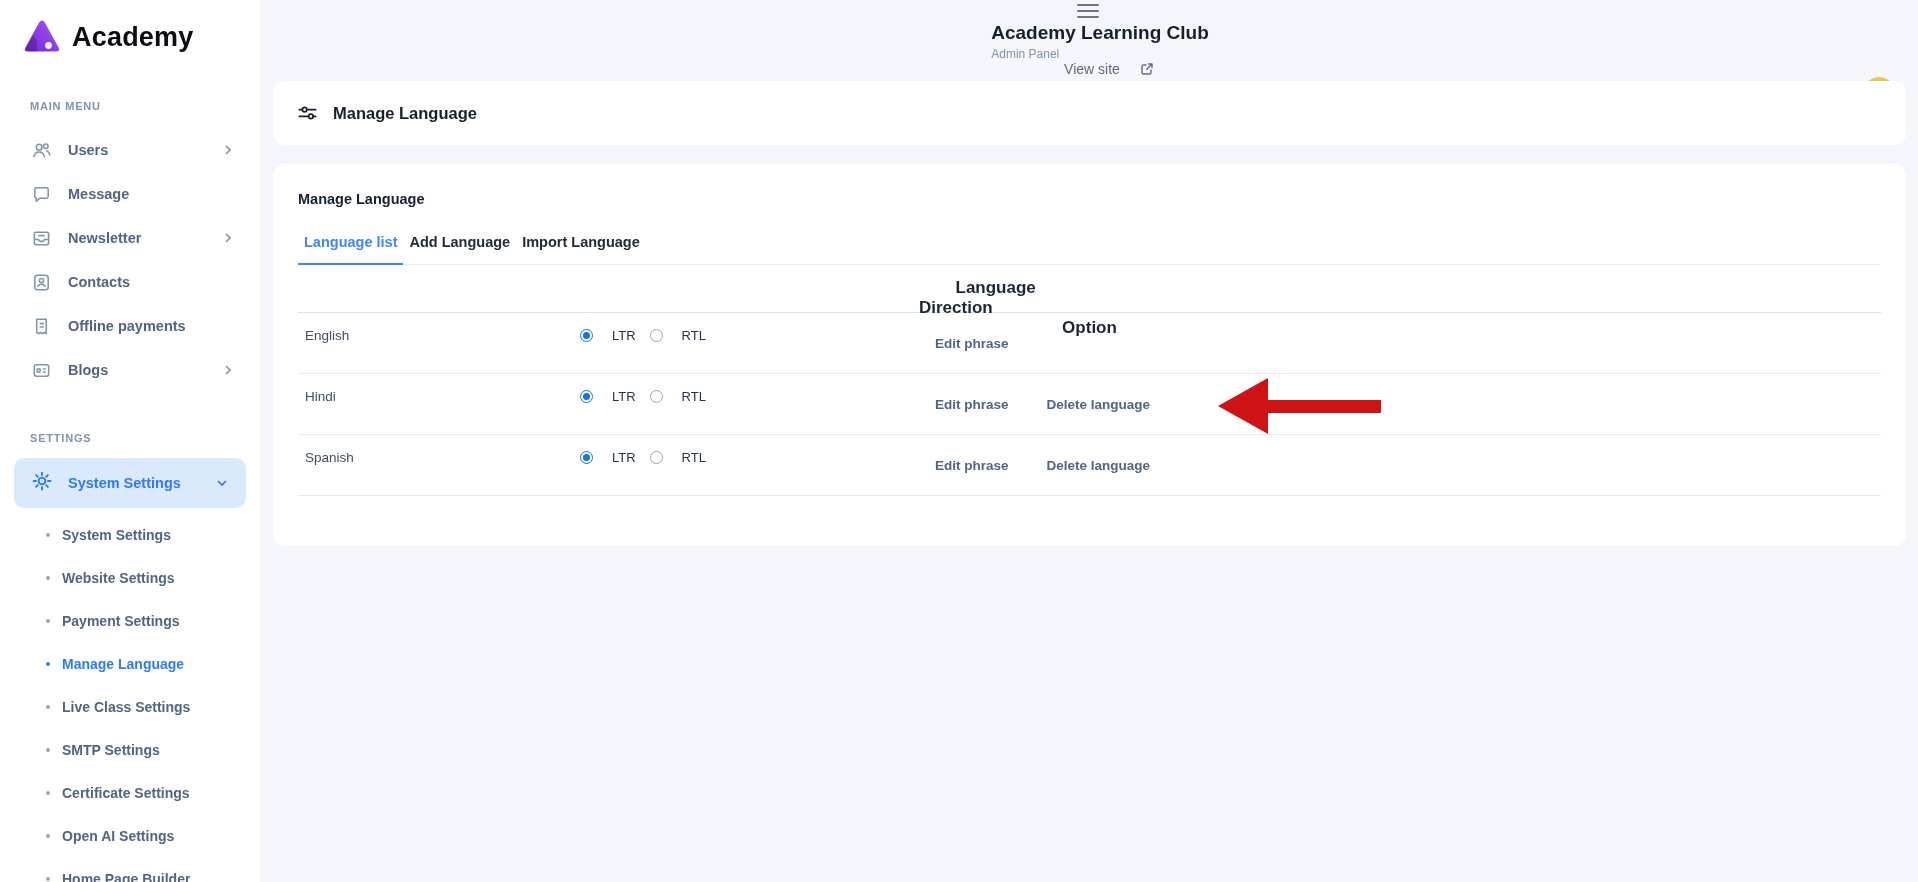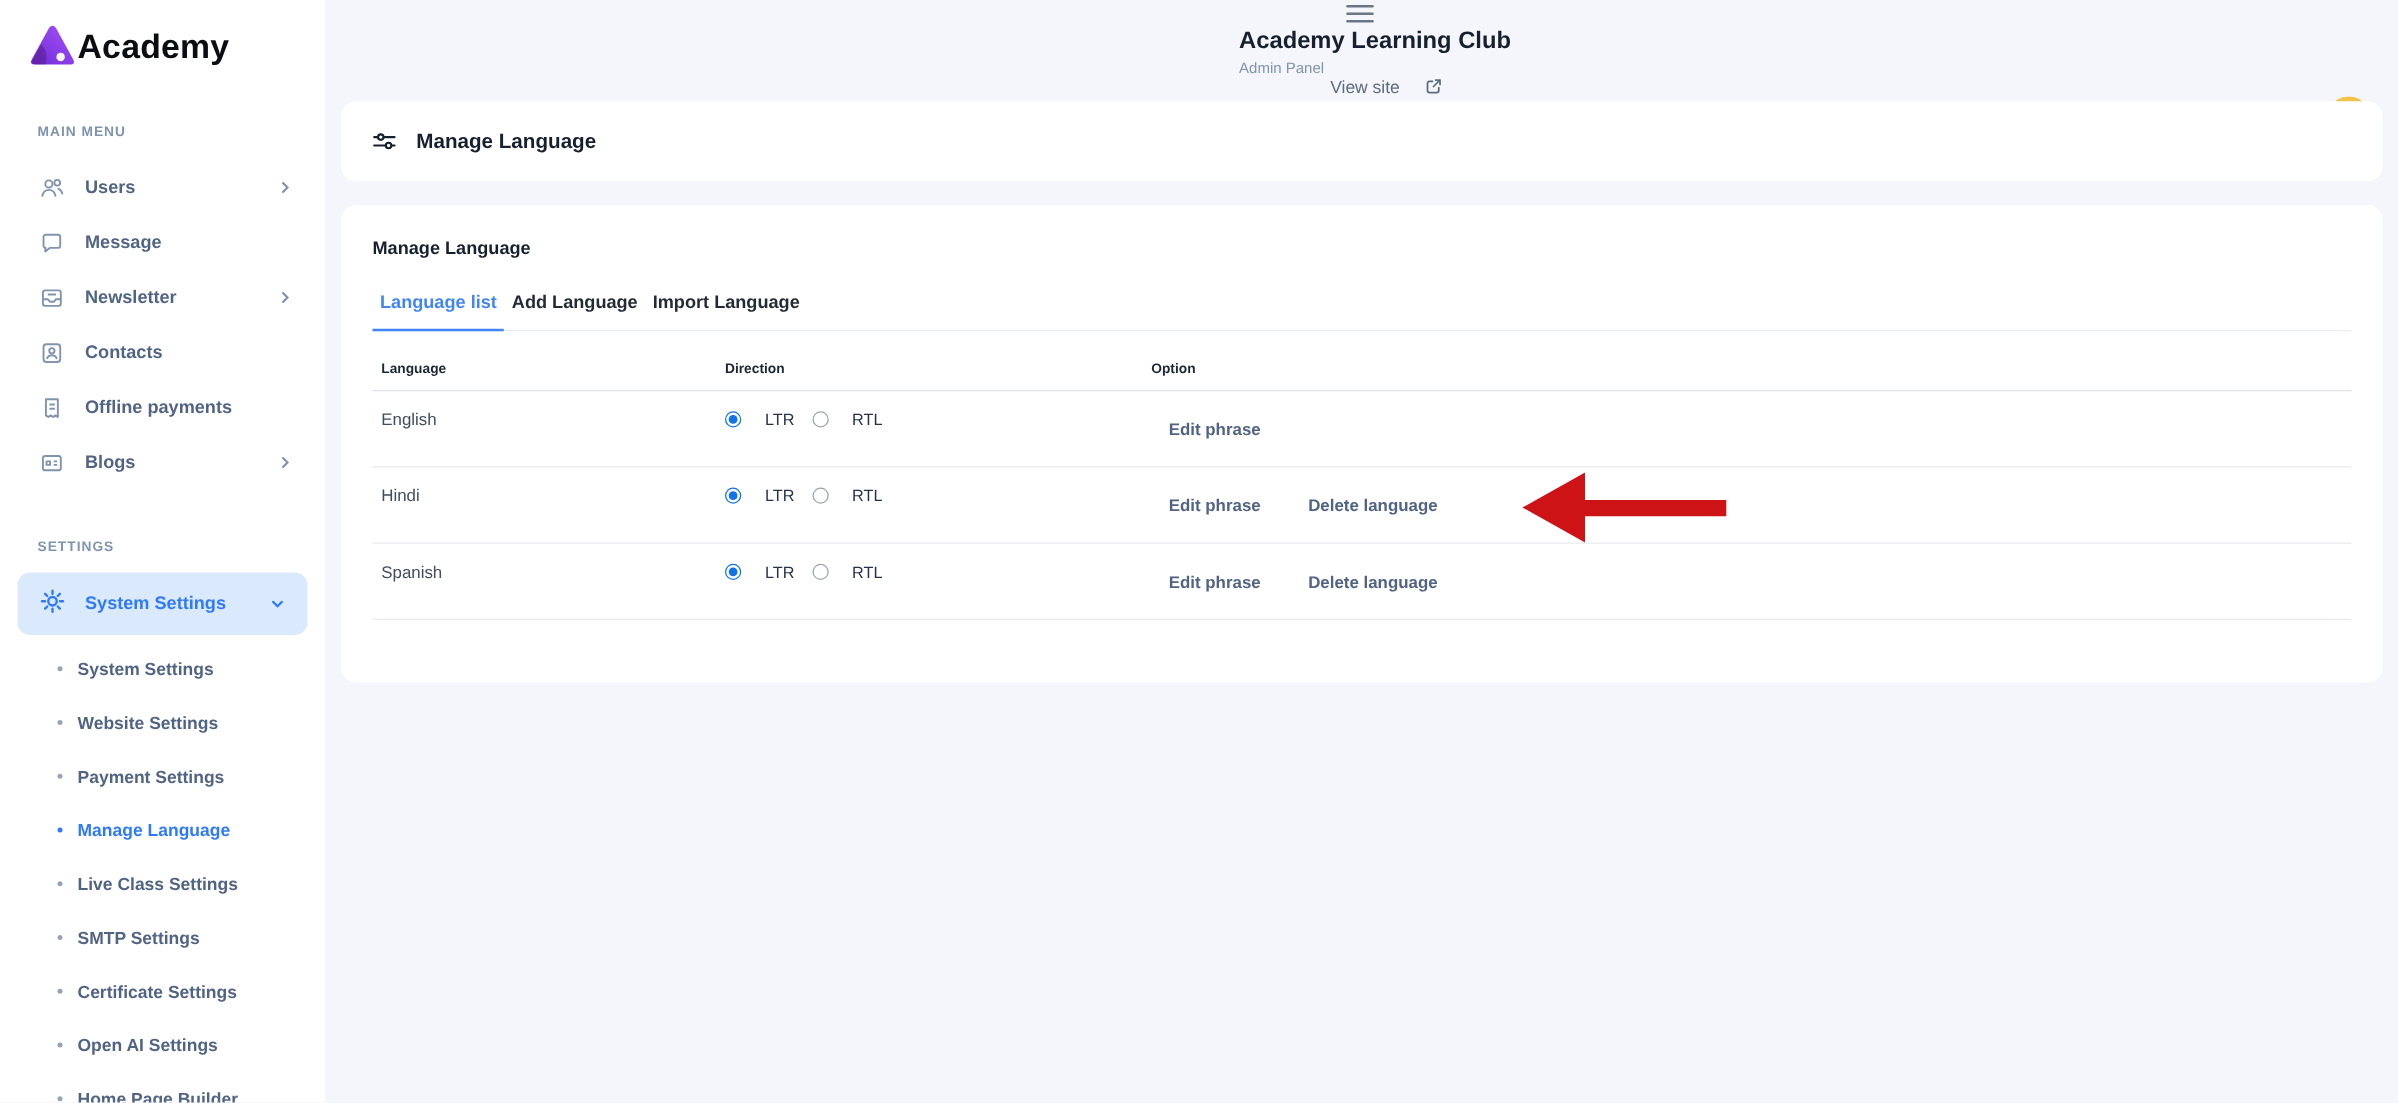--- a/index.html
+++ b/index.html
@@ -7,21 +7,21 @@
   body {
     font-family: "Liberation Sans", "DejaVu Sans", sans-serif;
     background:#f5f6fb; display:flex; color:#1e2b3a;
   }
   :root{
     --accent:#4285f4; --active-bg:#dbe9fd; --arrow:#cd1316;
     --slate:#526484; --muted:#8094ae; --dark:#1e2b3a; --line:#e7eaee;
   }
   
   .sidebar { width:260px; height:882px; background:#fff; flex-shrink:0; padding-top:14px; }
-  .logo { display:flex; align-items:center; margin-left:22px; height:46px; }
+  .logo { display:flex; align-items:center; gap:10px; margin-left:22px; height:46px; }
   .logo-text { font-size:27px; font-weight:700; color:#0c0d12; letter-spacing:.2px; }
   .section-label { margin:40px 0 0 30px; font-size:11px; font-weight:700; letter-spacing:.8px; color:var(--muted); }
   .menu { margin-top:16px; }
   .menu-item { display:flex; align-items:center; height:44px; padding:0 26px 0 30px; cursor:pointer; }
   .menu-item .mi-icon { width:22px; height:22px; display:flex; align-items:center; justify-content:center; }
   .menu-item .mi-label { margin-left:16px; font-size:14.5px; font-weight:600; color:var(--slate); }
   .menu-item .mi-chev { margin-left:auto; display:flex; }
   .pill { margin:14px 14px 0 14px; height:50px; border-radius:10px; background:var(--active-bg);
           display:flex; align-items:center; padding:0 18px 0 17px; cursor:pointer; }
   .pill .mi-label { margin-left:15px; font-size:14.5px; font-weight:700; color:#2f7af7; }
@@ -48,21 +48,21 @@
   
   .title-bar { background:#fff; border-radius:12px; margin:9px 12px 0 13px; height:64px;
                display:flex; align-items:center; padding:0 23px; }
   .title-bar .pt-label { margin-left:14px; font-size:16.5px; font-weight:700; color:#16202e; }
   .card { background:#fff; border-radius:12px; margin:19px 12px 0 13px; height:382px; padding:0 25px; }
   .card-title { padding-top:27px; font-size:14.5px; font-weight:700; color:#16202e; }
   .tabs { margin-top:27px; display:flex; border-bottom:1px solid #e9ecf0; }
   .tab { padding:0 6px 13px 6px; font-size:14.5px; font-weight:600; color:#232b35; cursor:pointer; }
   .tab.active { color:var(--accent); border-bottom:2px solid var(--accent); margin-bottom:-1px; }
   .thead { margin-top:13px; display:flex; align-items:center; height:35px; border-bottom:1px solid #dfe3e8;
-           font-size:11px; font-weight:700; color:#1c2736; }
+           font-size:17px; font-weight:700; color:#1c2736;flex-direction:column; }
   .col-lang { width:282px; padding-left:7px; }
   .col-dir  { width:341px; }
   .col-opt  { flex:1; }
   .trow { display:flex; align-items:center; height:61px; border-bottom:1px solid var(--line); }
   .trow .col-lang, .trow .col-dir { position:relative; top:-8px; font-size:13.5px; color:#414d5f; }
   .trow .col-dir { display:flex; align-items:center; gap:14px; }
   .radio-wrap { display:flex; align-items:center; gap:19px; cursor:pointer; font-size:13px; font-weight:500; color:#25324a; }
   .radio-on { width:13px; height:13px; border:1.5px solid #1173e6; border-radius:50%; position:relative; flex-shrink:0; }
   .radio-on::after { content:''; position:absolute; inset:2px; background:#1173e6; border-radius:50%; }
   .radio-off { width:13px; height:13px; border:1.5px solid #9aa5b1; border-radius:50%; flex-shrink:0; }

